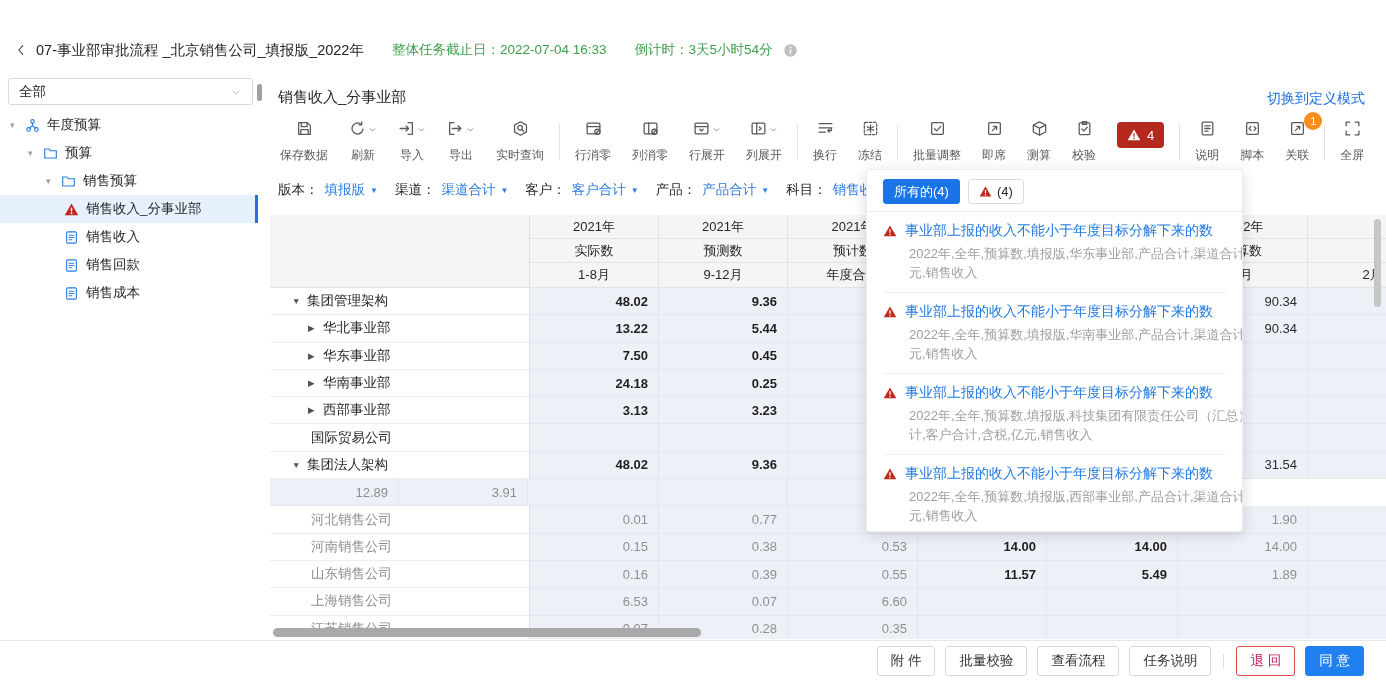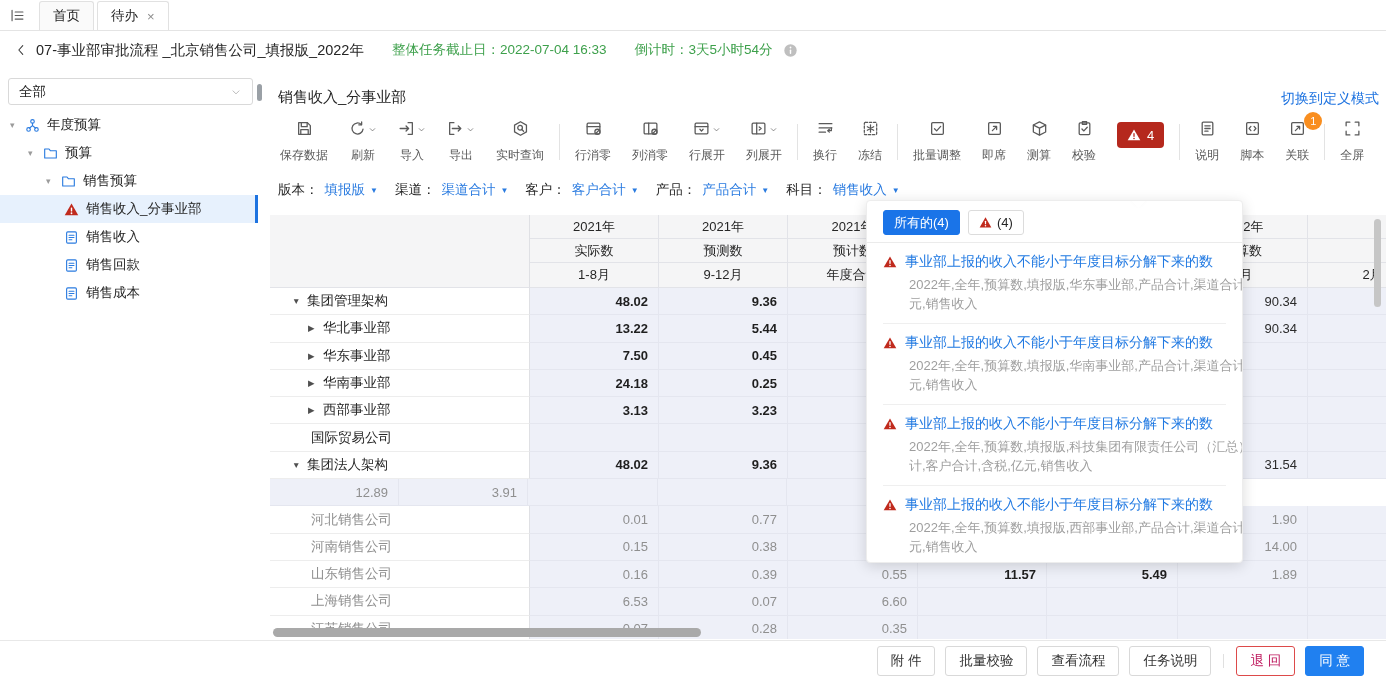--- a/index.html
+++ b/index.html
@@ -32,21 +32,21 @@
 .trow{height:28px;display:flex;align-items:center;font-size:13.5px;position:relative;cursor:pointer;white-space:nowrap}
 .trow .tcaret{width:15px;font-size:9px;color:#9b9b9b;flex:none}
 .trow .ic{margin-right:7px;flex:none;color:#2a7be0}
 .trow.sel{background:#e7f1fd}
 .trow.sel::after{content:"";position:absolute;right:0;top:0;bottom:0;width:3px;background:#1e73e0}
 #sidehandle{position:absolute;left:257px;top:84px;width:5px;height:17px;border-radius:3px;background:#9aa0a6;cursor:col-resize}
 
 
 #main{position:absolute;left:270px;top:69px;right:0;bottom:41px}
 #mtitle{position:absolute;top:19px;left:8px;font-size:15px;color:#262626}
-#modelink{position:absolute;top:21px;right:7px;font-size:14px;color:#1e73e0;cursor:pointer}
+#modelink{position:absolute;top:21px;right:21px;font-size:14px;color:#1e73e0;cursor:pointer}
 #toolbar{position:absolute;top:46px;left:0;right:0;height:54px;display:flex;align-items:center;padding-left:10px;column-gap:21px}
 .tb-div{width:1px;height:36px;background:#e3e3e3;flex:none;margin:0 -6px}
 .tbtn{display:flex;flex-direction:column;align-items:center;font-size:12px;color:#595959;cursor:pointer;position:relative;flex:none}
 .tbtn .ictop{height:19px;display:flex;align-items:flex-start;gap:2px;color:#5a5a5a}
 .tbtn .lab{margin-top:8px;white-space:nowrap}
 .badge1{position:absolute;top:-8px;right:-13px;background:#f98e1f;color:#fff;border-radius:9px;min-width:18px;height:18px;
   line-height:18px;font-size:11px;text-align:center;padding:0 4px}
 .warnchip{display:flex;align-items:center;gap:6px;background:#b5281d;color:#fff;height:26px;padding:0 10px;
   border-radius:4px;font-size:13px;cursor:pointer;flex:none;margin-top:-14px}
 #filters{position:absolute;top:112px;left:8px;display:flex;align-items:center}
@@ -70,21 +70,21 @@
 .lblcell.gray{color:#8f8f8f}
 .dcell{height:27.3px;background:#eef0f8;border-bottom:1px solid #e4e6ef;border-right:1px solid #e4e6ef;
   display:flex;align-items:center;justify-content:flex-end;padding-right:10px;flex:none;cursor:cell}
 .dcell.b{font-weight:700;color:#1f1f1f}
 .dcell.d{color:#2b2b2b}
 .dcell.g{color:#8f8f8f}
 #hscroll{position:absolute;top:559px;left:3px;width:428px;height:9px;border-radius:5px;background:#a9a9a9;cursor:pointer}
 #vscroll{position:absolute;top:150px;right:5px;width:7px;height:88px;border-radius:4px;background:#c6c6c6;cursor:pointer}
 
 
-#popup{position:absolute;left:866px;top:200px;width:377px;height:363px;background:#fff;border:1px solid #ededed;
+#popup{position:absolute;left:866px;top:169px;width:377px;height:363px;background:#fff;border:1px solid #ededed;
   border-radius:4px;box-shadow:0 3px 14px rgba(0,0,0,.15);z-index:40;padding:9px 16px 0;overflow:hidden}
 #popup .arrow{position:absolute;top:-6px;left:266px;width:11px;height:11px;background:#fff;transform:rotate(45deg);
   box-shadow:-2px -2px 5px rgba(0,0,0,.06)}
 #ptabs{display:flex;align-items:center;gap:8px;height:25px;margin-bottom:7px}
 .ptab{display:flex;align-items:center;gap:5px;height:25px;padding:0 10px;border-radius:3px;font-size:13px;cursor:pointer;
   border:1px solid #dcdcdc;color:#262626;background:#fff}
 .ptab.active{background:#1a74e8;border-color:#1a74e8;color:#fff}
 #pdiv{height:1px;background:#ebebeb;margin:0 -16px}
 .pitem{height:81px;border-bottom:1px solid #efefef;padding-top:10px}
 .pitem:last-child{border-bottom:none}
@@ -98,34 +98,20 @@
   color:#333;display:flex;align-items:center;cursor:pointer;white-space:nowrap}
 .fbtn.reject{border-color:#dd4a4a;color:#be185d}
 .fbtn.approve{background:#2080f0;border-color:#2080f0;color:#fff}
 .f-div{width:1px;height:14px;background:#e0e0e0;margin:0 2px}
 </style>
 </head>
 <body>
 
 <div id="stage">
 
-  <div id="tabbar">
-    <span class="menu-ic" id="menuIc">
-        <svg width="15" height="15" viewBox="0 0 16 16" fill="none" stroke="currentColor" stroke-width="1.2" stroke-linecap="round" stroke-linejoin="round">
-          <path d="M2.2 2.5v11M5.5 4.2h8.3M5.5 8h8.3M5.5 11.8h8.3"></path>
-        </svg>
-      </span>
-    <div class="tab">
-        <span>首页</span>
-      </div>
-    <div class="tab active">
-        <span>待办</span>
-        <span class="x">×</span>
-      </div>
-  </div>
 
   <div id="crumb">
     <span class="back" id="backIc">
         <svg width="14" height="14" viewBox="0 0 16 16" fill="none" stroke="currentColor" stroke-width="1.2" stroke-linecap="round" stroke-linejoin="round">
           <path d="M10 3L5.5 8l4.5 5"></path>
         </svg>
       </span>
     <span class="ttl">07-事业部审批流程 _北京销售公司_填报版_2022年</span>
     <span class="green">整体任务截止日：2022-07-04 16:33</span>
     <span class="green">倒计时：3天5小时54分</span>

